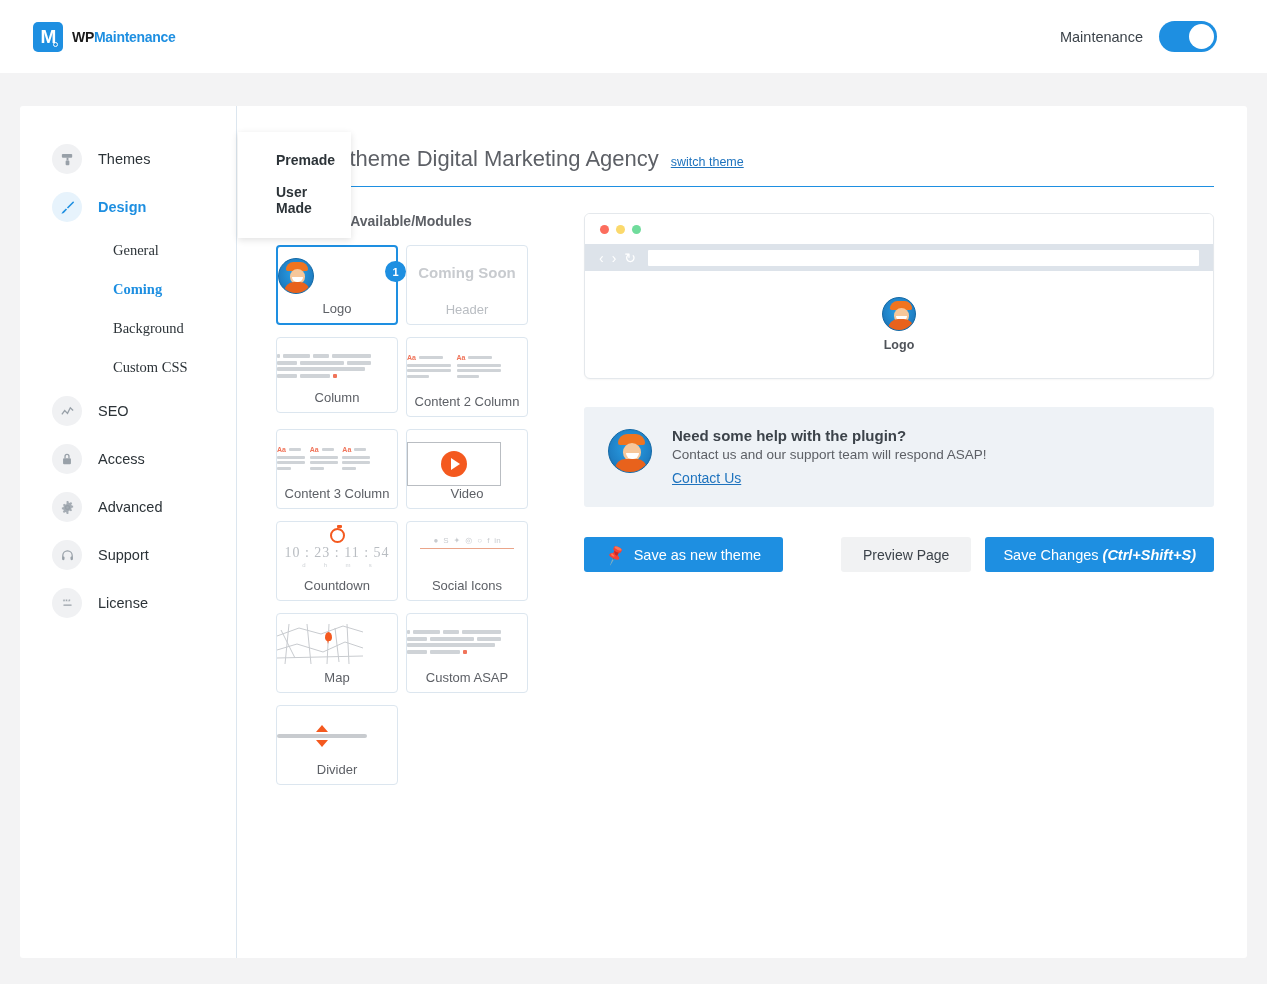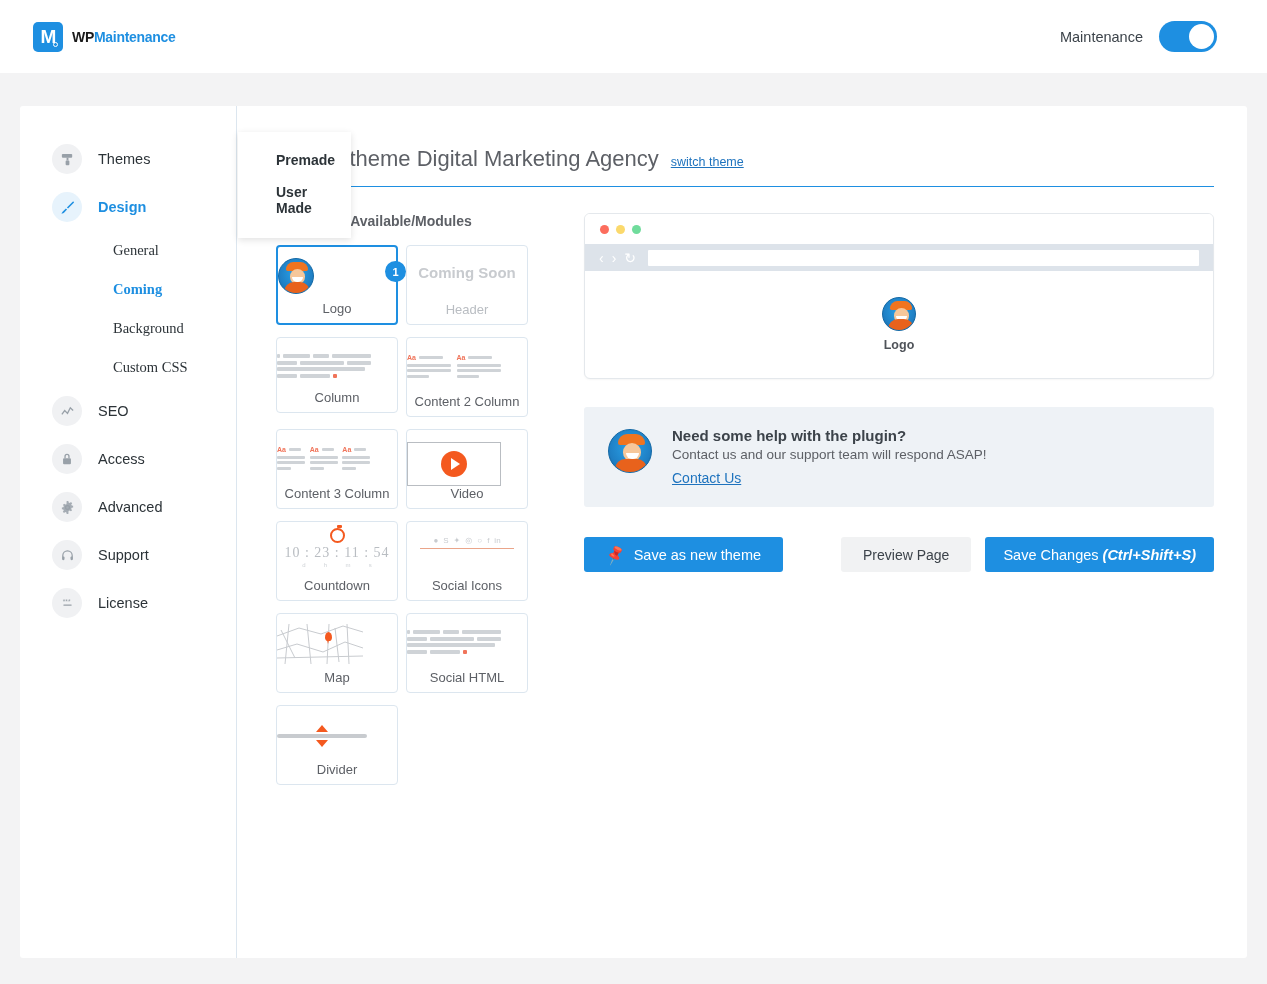--- a/index.html
+++ b/index.html
@@ -612,21 +612,21 @@
                 <div class="row">
                     <span class="ln" style="width:88px;height:4px"></span>
                   </div>
                 <div class="row">
                     <span class="ln" style="width:20px;height:4px"></span>
                     <span class="ln" style="width:30px;height:4px"></span>
                     <span class="ln" style="width:4px;height:4px;background:#f0745a"></span>
                   </div>
               </div>
             </div>
-            <div class="mod-name">Social HTML</div>
+            <div class="mod-name">Custom ASAP</div>
           </div>
 
           <div class="mod tall">
             <div class="mod-thumb" style="top:10px;height:40px">
               <div class="divider-thumb">
                 <div class="tri up"></div>
                 <div class="bar"></div>
                 <div class="tri dn"></div>
               </div>
             </div>

